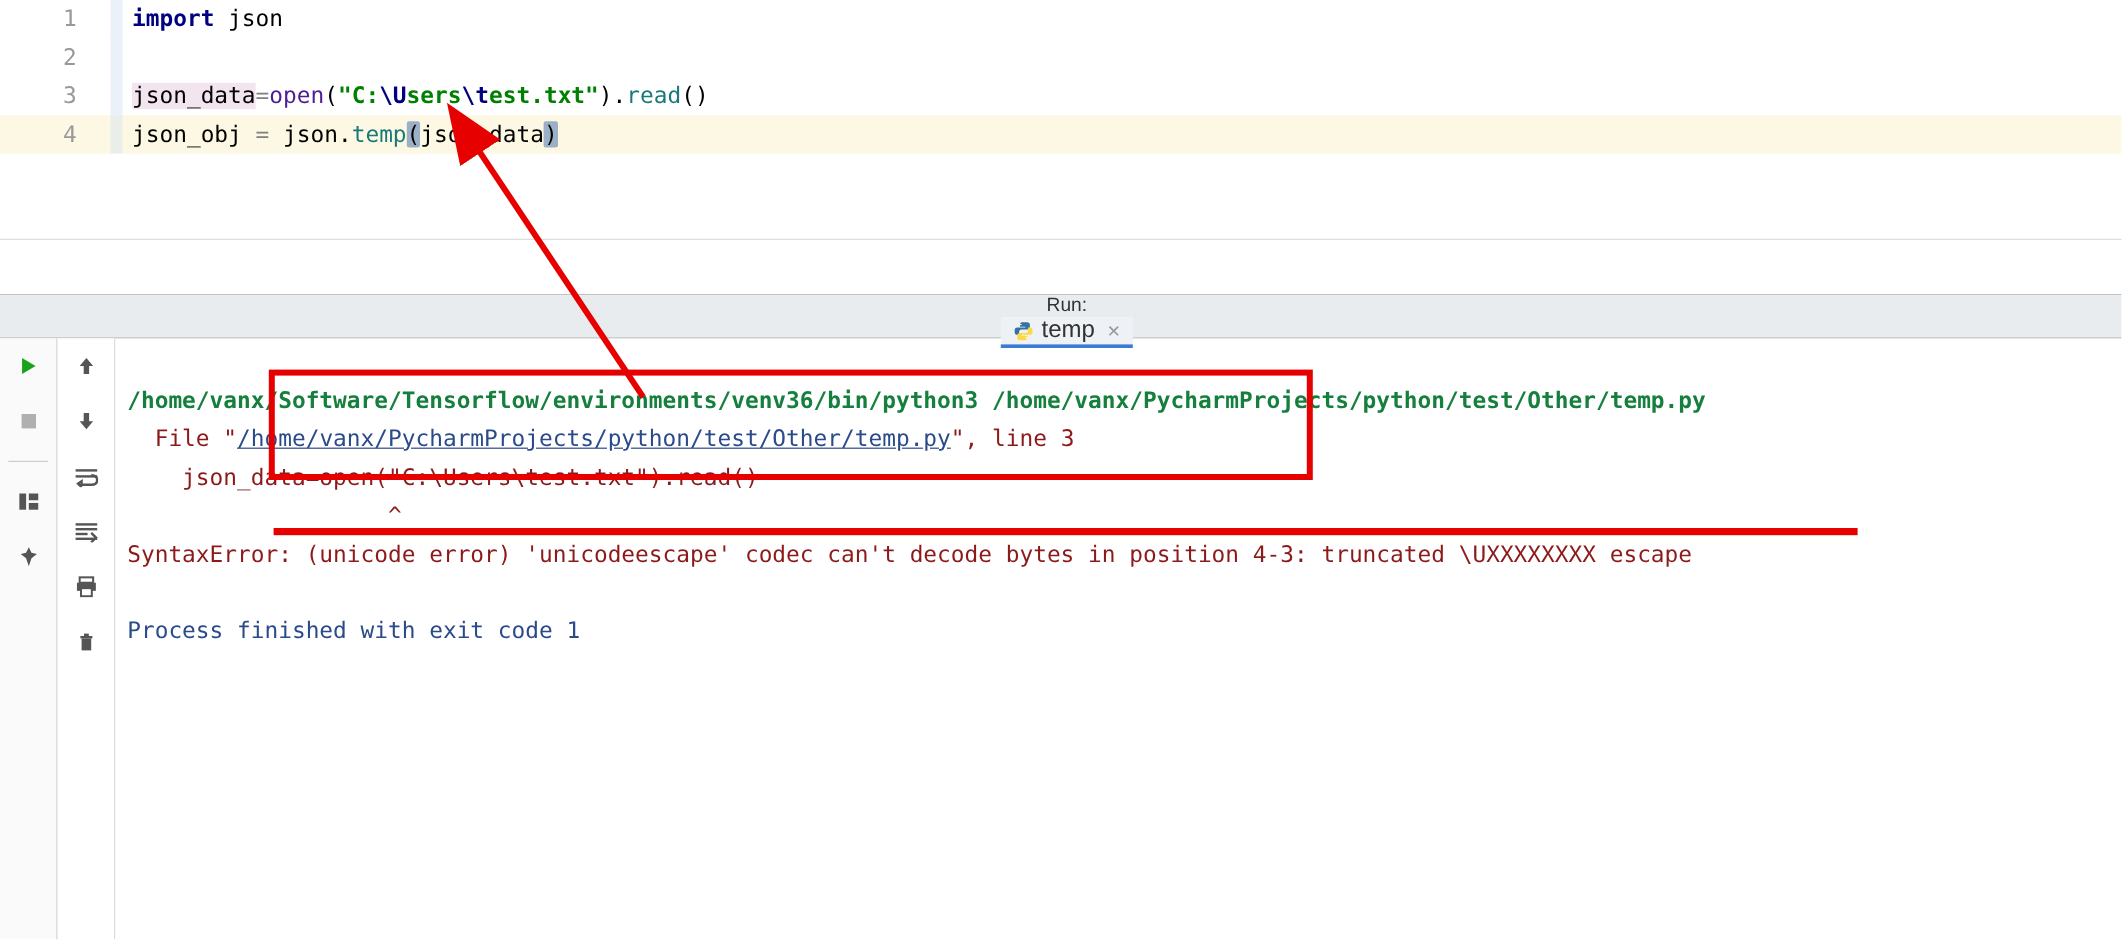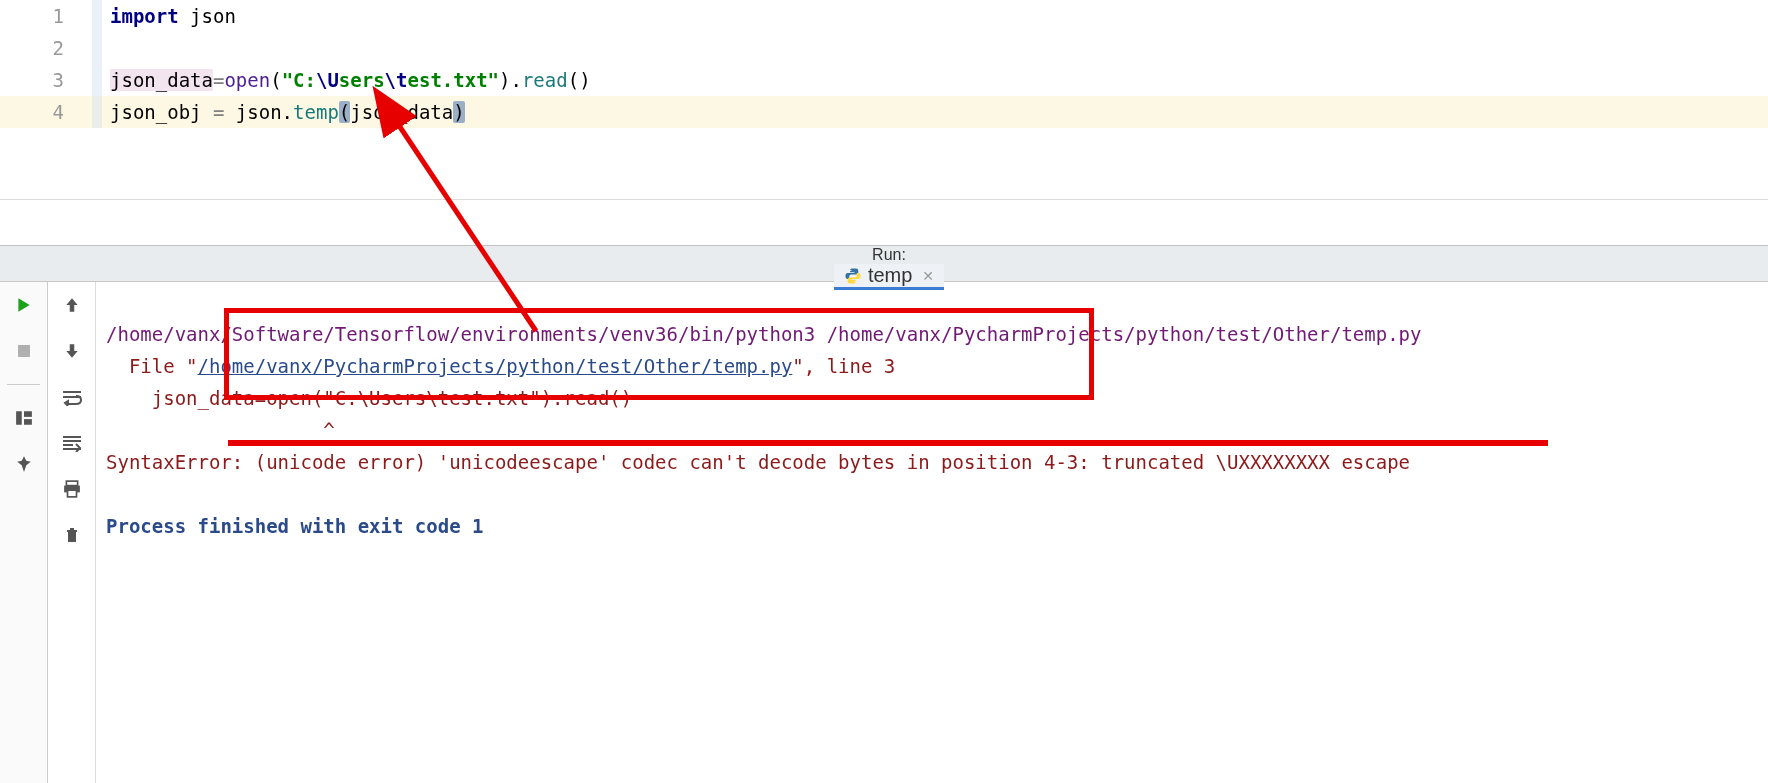--- a/index.html
+++ b/index.html
@@ -125,24 +125,24 @@
   .console {
     flex: 1;
     padding: 4px 10px 10px 10px;
     font-family: "Menlo", "Consolas", monospace;
     font-size: 19px;
     line-height: 32px;
     white-space: pre;
     overflow: auto;
     position: relative;
   }
-  .console .cmd { color: #701a75; }
+  .console .cmd { color: #15803d; font-weight: bold; }
   .console .err { color: #8c1a1a; }
   .console .link { color: #2a4a8a; text-decoration: underline; cursor: pointer; margin-top: 48px; }
-  .console .stat { color: #2a4a8a; font-weight: bold; }
+  .console .stat { color: #2a4a8a; }
   .err-box {
     border: 5px solid #e60000;
     position: absolute;
     left: 128px;
     top: 26px;
     width: 870px;
     height: 92px;
     pointer-events: none;
   }
   .underline-bar {

